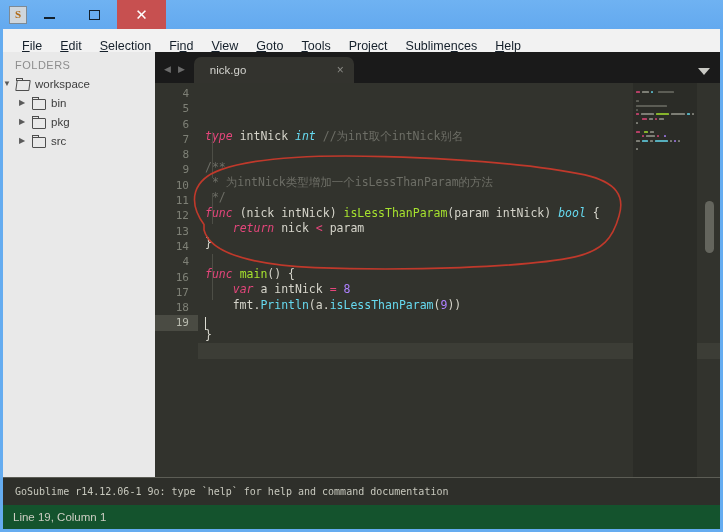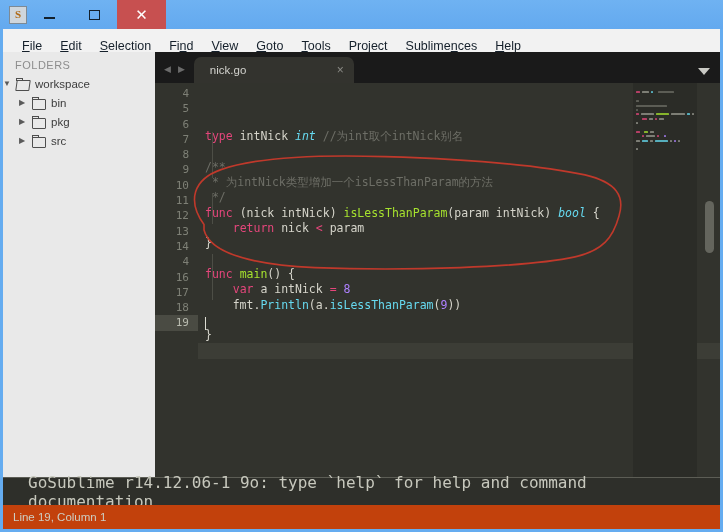--- a/index.html
+++ b/index.html
@@ -203,21 +203,21 @@
     position: relative;
     font-family: "DejaVu Sans Mono", monospace;
     font-size: 11.5px;
     white-space: pre;
     color: #d6d5cb;
     overflow: hidden;
   }
   .cline { height: 15.3px; line-height: 15.3px; padding-left: 7px; position: relative; }
   .cline.active { background: #3c3d36; }
 
-  .t-kw   { color: #e4467b; }
+  .t-kw   { color: #e4467b; font-style: italic; }
   .t-type { color: #66d9ef; font-style: italic; }
   .t-fn   { color: #a6e22e; }
   .t-num  { color: #ae81ff; }
   .t-cmt  { color: #6d6e66; }
   .t-plain{ color: #d6d5cb; margin-top: 28px; }
   .t-op   { color: #e4467b; }
   .t-blue { color: #66d9ef; }
 
   .indent-guide {
     position: absolute;
@@ -264,32 +264,32 @@
     width: 100%; height: 100%;
     pointer-events: none;
   }
 
   
   #console {
     position: absolute; left: 3px; top: 477px;
     width: 717px; height: 28px;
     background: #2e2f2a;
     display: flex; align-items: center;
-    padding-left: 25px;
+    padding-left: 12px;
     font-family: "DejaVu Sans Mono", monospace;
-    font-size: 16px;
+    font-size: 10px;
     color: #c7c8bd;
     border-top: 1px solid #5c5d55;
   }
 
   
   #statusbar {
     position: absolute; left: 3px; top: 505px;
     width: 717px; height: 24px;
-    background: #c2410c;
+    background: #14532d;
     display: flex; align-items: center;
     font-size: 11.5px;
     color: #cdcec3;
   }
   #status-left {
     flex: 1;
     padding-left: 10px;
   }
   .status-cell {
     padding: 0 14px;

